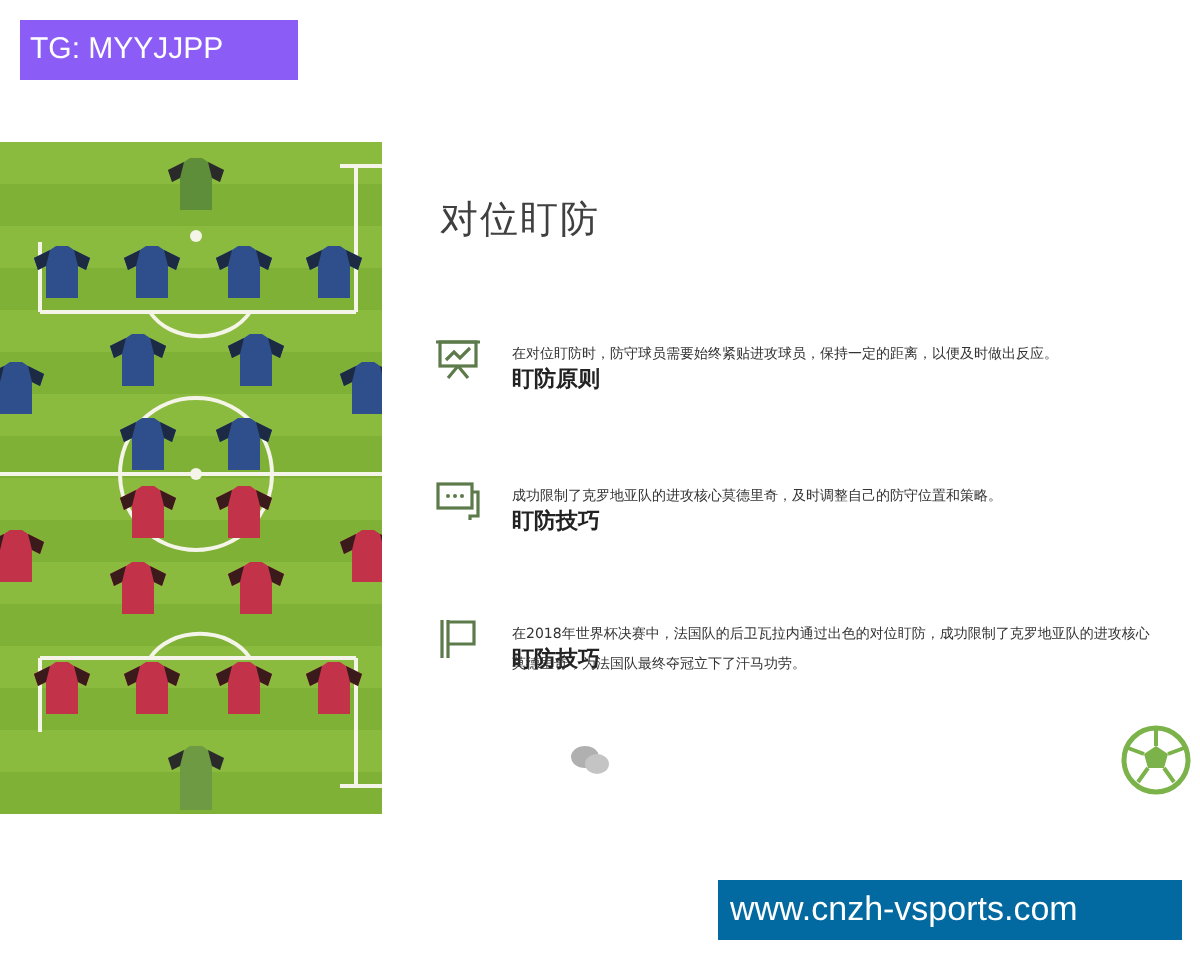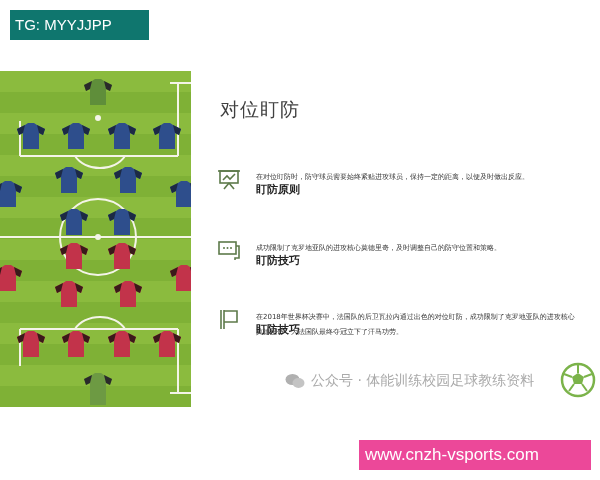--- a/index.html
+++ b/index.html
@@ -3,21 +3,21 @@
 <meta charset="utf-8">
 <style>
   html, body { margin: 0; padding: 0; }
   body {
     width: 600px; height: 480px; position: relative; overflow: hidden;
     background: #ffffff;
     font-family: "DejaVu Sans", "Liberation Sans", sans-serif;
   }
   .tg-badge {
     position: absolute; left: 10px; top: 10px; width: 139px; height: 30px;
-    background: #0f766e; color: #fff; font-family: "Liberation Sans", sans-serif;
+    background: #8b5cf6; color: #fff; font-family: "Liberation Sans", sans-serif;
     font-size: 15px; line-height: 30px; padding-left: 5px; box-sizing: border-box;
   }
   .pitch {
     position: absolute; left: 0; top: 71px; width: 191px; height: 336px;
     overflow: hidden;
     background: repeating-linear-gradient(180deg, #8bbb3e 0px, #8bbb3e 21px, #7fb136 21px, #7fb136 42px);
   }
   .pitch svg { position: absolute; left: 0; top: 0; }
   .jersey { position: absolute; width: 28px; height: 26px; }
   .main-title {
@@ -33,21 +33,21 @@
     position: absolute; left: 38px; top: 4px; font-size: 7px; color: #333;
     line-height: 15px; width: 320px;
   }
   .watermark {
     position: absolute; left: 285px; top: 372px; font-size: 14px; color: #aaaaaa;
     display: flex; align-items: center; gap: 6px; white-space: nowrap;
   }
   .ball { position: absolute; left: 560px; top: 362px; width: 36px; height: 36px; }
   .site-badge {
     position: absolute; left: 359px; top: 440px; width: 232px; height: 30px;
-    background: #ec4899; color: #fff; font-family: "Liberation Sans", sans-serif;
+    background: #0369a1; color: #fff; font-family: "Liberation Sans", sans-serif;
     font-size: 17px; line-height: 30px; padding-left: 6px; box-sizing: border-box;
   }
 </style>
 </head>
 <body>
 
 <div class="tg-badge">TG: MYYJJPP</div>
 
 <div class="pitch">
   <svg width="191" height="336" viewBox="0 0 191 336">
@@ -203,21 +203,20 @@
   </svg>
   <div class="title">盯防技巧</div>
   <div class="desc">在2018年世界杯决赛中，法国队的后卫瓦拉内通过出色的对位盯防，成功限制了克罗地亚队的进攻核心莫德里奇，为法国队最终夺冠立下了汗马功劳。</div>
 </div>
 
 <div class="watermark">
   <svg width="20" height="16" viewBox="0 0 20 16">
     <ellipse cx="7.5" cy="6.5" rx="7" ry="5.5" fill="#b0b0b0"></ellipse>
     <ellipse cx="13.5" cy="10" rx="6" ry="5" fill="#c4c4c4"></ellipse>
   </svg>
-  <span>公众号 · 体能训练校园足球教练资料</span>
 </div>
 
 <svg class="ball" viewBox="0 0 36 36">
   <circle cx="18" cy="18" r="16" fill="#ffffff" stroke="#7bb34a" stroke-width="2.5"></circle>
   <polygon points="18,11 24,15 22,22 14,22 12,15" fill="#7bb34a"></polygon>
   <path d="M18 3 L18 11 M24 15 L32 12 M22 22 L27 29 M14 22 L9 29 M12 15 L4 12" stroke="#7bb34a" stroke-width="2"></path>
 </svg>
 
 <div class="site-badge">www.cnzh-vsports.com</div>
 

